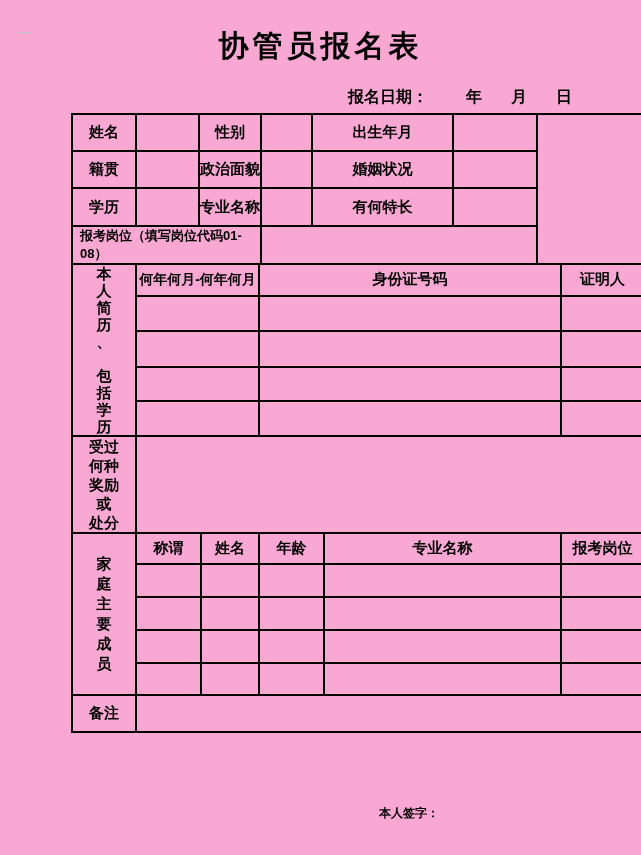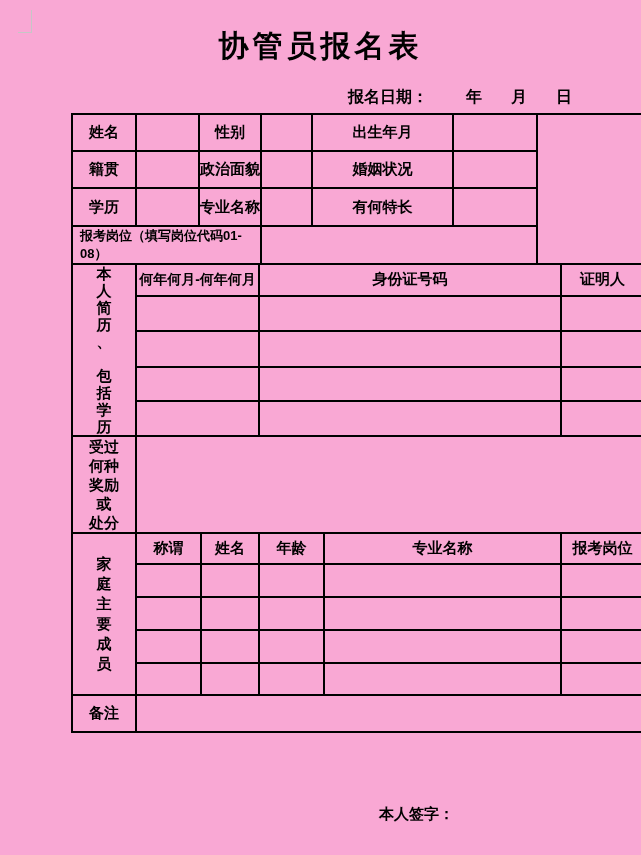--- a/index.html
+++ b/index.html
@@ -29,21 +29,21 @@
     font-size:15px; font-weight:bold; overflow:hidden;
   }
   td.blank { font-weight:normal; }
   td.left-label { text-align:left; padding-left:7px; font-size:13px; }
   td.small { font-size:14px; }
   .vlabel { white-space:pre-line; line-height:17px; }
   .vlabel-fam { white-space:pre-line; line-height:20px; }
   .wlabel { white-space:pre-line; line-height:19px;border-radius:7px; }
   .signature {
     position:absolute; top:805px; left:379px;
-    font-size:15px; font-weight:bold;
+    font-size:12px; font-weight:bold;
   }
 </style>
 </head>
 <body>
 
 <div class="page">
 
   <div class="crop-v"></div>
   <div class="crop-h"></div>
 

